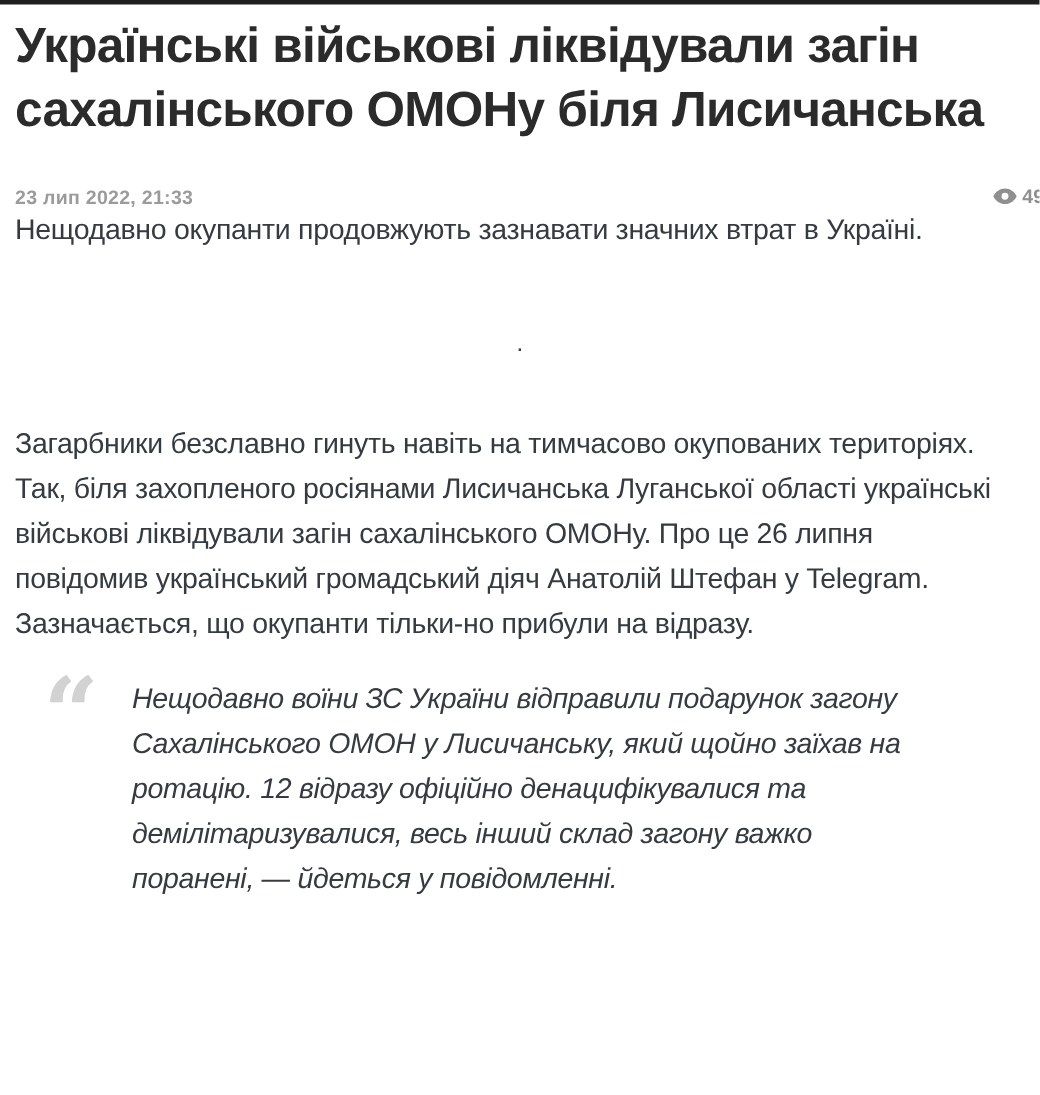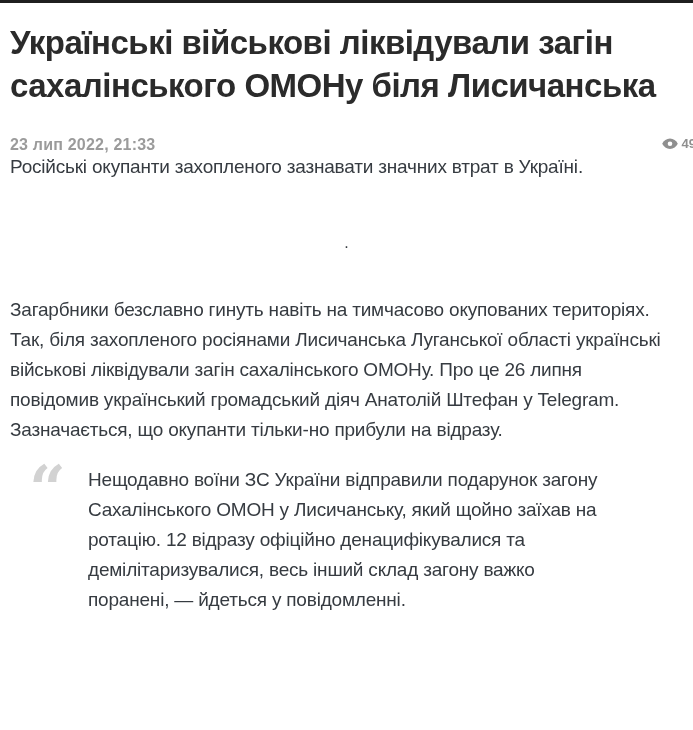--- a/index.html
+++ b/index.html
@@ -13,35 +13,35 @@
   }
   .article {
     position: relative;
     width: 693px;
     height: 730px;
     padding: 0 10px;
     border-top: 3px solid #1f1f1f;
     overflow: hidden;
   }
   .headline {
-    margin: 18px 0 0 0;
+    margin: 5px 0 0 0;
     font-size: 33px;
     line-height: 43px;
     font-weight: bold;
     letter-spacing: -0.5px;
     color: #2b2b2b;
     max-width: 660px;
   }
   .meta {
     position: relative;
     margin-top: 29px;
     height: 16px;
   }
   .date {
-    font-size: 16px;
+    font-size: 13px;
     font-weight: bold;
     color: #9b9b9b;
     letter-spacing: 0.2px;
   }
   .views {
     position: absolute;
     right: -13px;
     top: 0;
     display: flex;
     align-items: center;
@@ -87,41 +87,42 @@
     color: #d2d2d2;
     user-select: none;
   }
   .quote-text {
     margin: 0;
     font-size: 19px;
     line-height: 30px;
     letter-spacing: -0.2px;
     color: #363b41;
     max-width: 528px;
+    font-style: italic;
   }
 </style>
 </head>
 <body>
 
 <article class="article">
 
   <h1 class="headline">Українські військові ліквідували загін сахалінського ОМОНу біля Лисичанська</h1>
 
   <div class="meta">
     <span class="date">23 лип 2022, 21:33</span>
     <span class="views">
       <svg class="eye" width="16" height="12" viewBox="0 0 16 12" aria-hidden="true">
         <path d="M8 0.6C4.6 0.6 1.7 2.7 0.2 5.8c1.5 3.1 4.4 5.2 7.8 5.2s6.3-2.1 7.8-5.2C14.3 2.7 11.4 0.6 8 0.6z" fill="#8f8f8f"></path>
         <circle cx="8" cy="5.8" r="2.3" fill="#ffffff"></circle>
       </svg>
       <span class="count">49</span>
     </span>
   </div>
 
-  <p class="body-text p-first">Російські окупанти захопленого зазнавати значних втрат в Україні.</p>
+  <p class="body-text p-first">Нещодавно окупанти продовжують зазнавати значних втрат в Україні.</p>
 
   <div class="media-dot">.</div>
 
   <p class="body-text">Загарбники безславно гинуть навіть на тимчасово окупованих територіях. Так, біля захопленого росіянами Лисичанська Луганської області українські військові ліквідували загін сахалінського ОМОНу. Про це 26 липня повідомив український громадський діяч Анатолій Штефан у Telegram.</p>
 
   <p class="body-text p-third">Зазначається, що окупанти тільки-но прибули на відразу.</p>
 
   <blockquote class="quote-block">
     <span class="quote-mark">“</span>
     <p class="quote-text">Нещодавно воїни ЗС України відправили подарунок загону Сахалінського ОМОН у Лисичанську, який щойно заїхав на ротацію. 12 відразу офіційно денацифікувалися та демілітаризувалися, весь інший склад загону важко поранені, — йдеться у повідомленні.</p>

